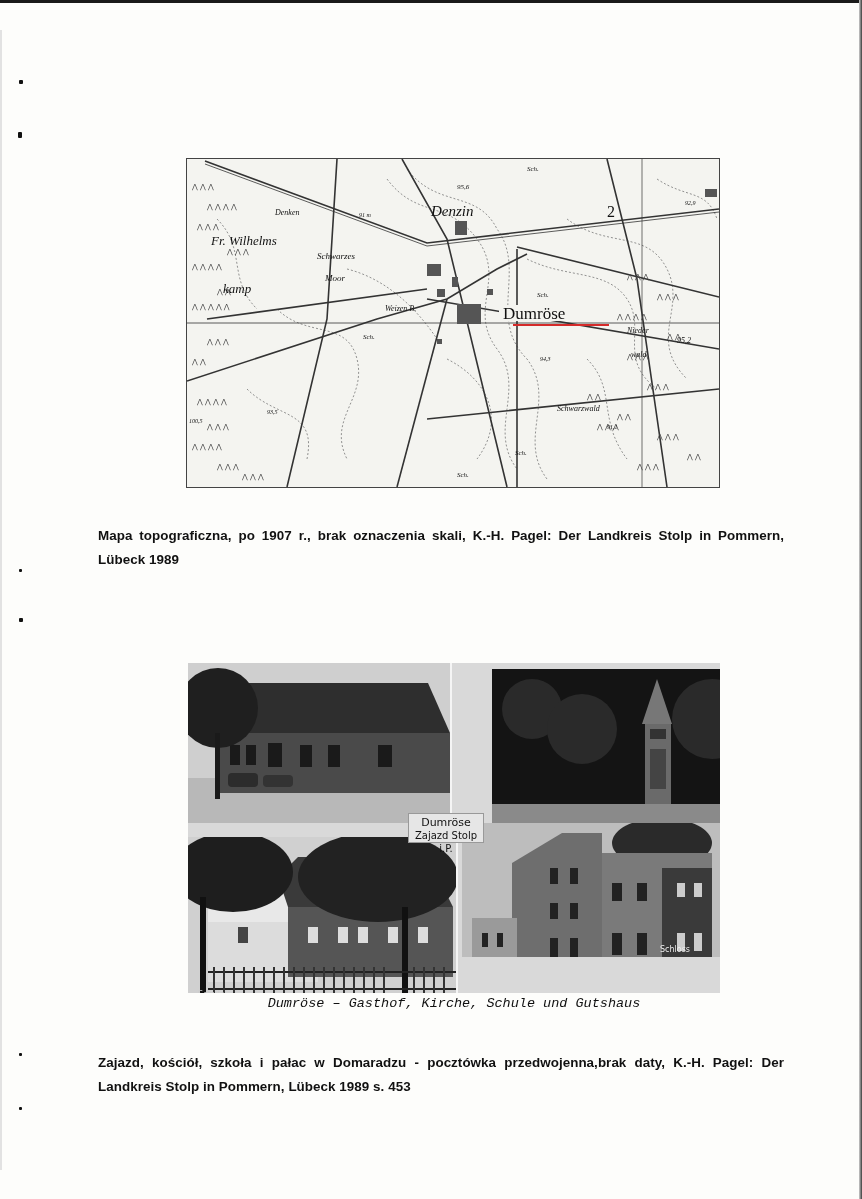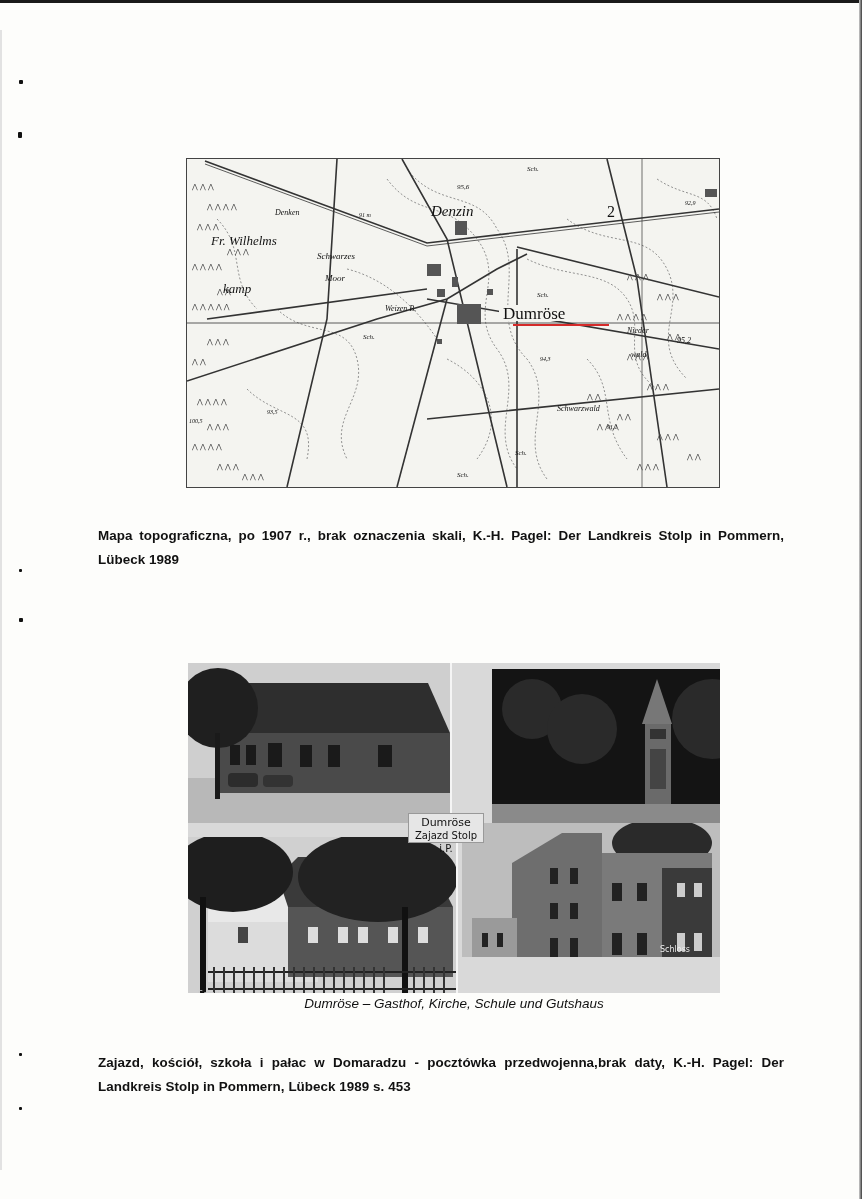--- a/index.html
+++ b/index.html
@@ -44,21 +44,21 @@
     position: absolute; font-family: "DejaVu Sans", sans-serif; font-size: 8px; color: #eee;
   }
   .title-plate {
     position: absolute; left: 220px; top: 150px; width: 76px; height: 30px;
     background: #e6e6e6; border: 1px solid #999;
     font-family: "DejaVu Sans", sans-serif; font-size: 11px; line-height: 13px;
     color: #111; text-align: center; padding-top: 2px; box-sizing: border-box;
   }
   .postcard-caption {
     position: absolute; left: 188px; top: 996px; width: 532px; text-align: center;
-    font-family: Liberation Sans, sans-serif; font-style: italic; font-size: 13.5px; color: #111;
+    font-family: Liberation Mono, monospace; font-style: italic; font-size: 13.5px; color: #111;
   }
 </style>
 </head>
 <body>
 
 <div class="page-edge-top"></div>
 <div class="page-edge-right"></div>
 <div class="page-edge-left"></div>
 
 <div class="speck" style="left:19px;top:80px;"></div>

